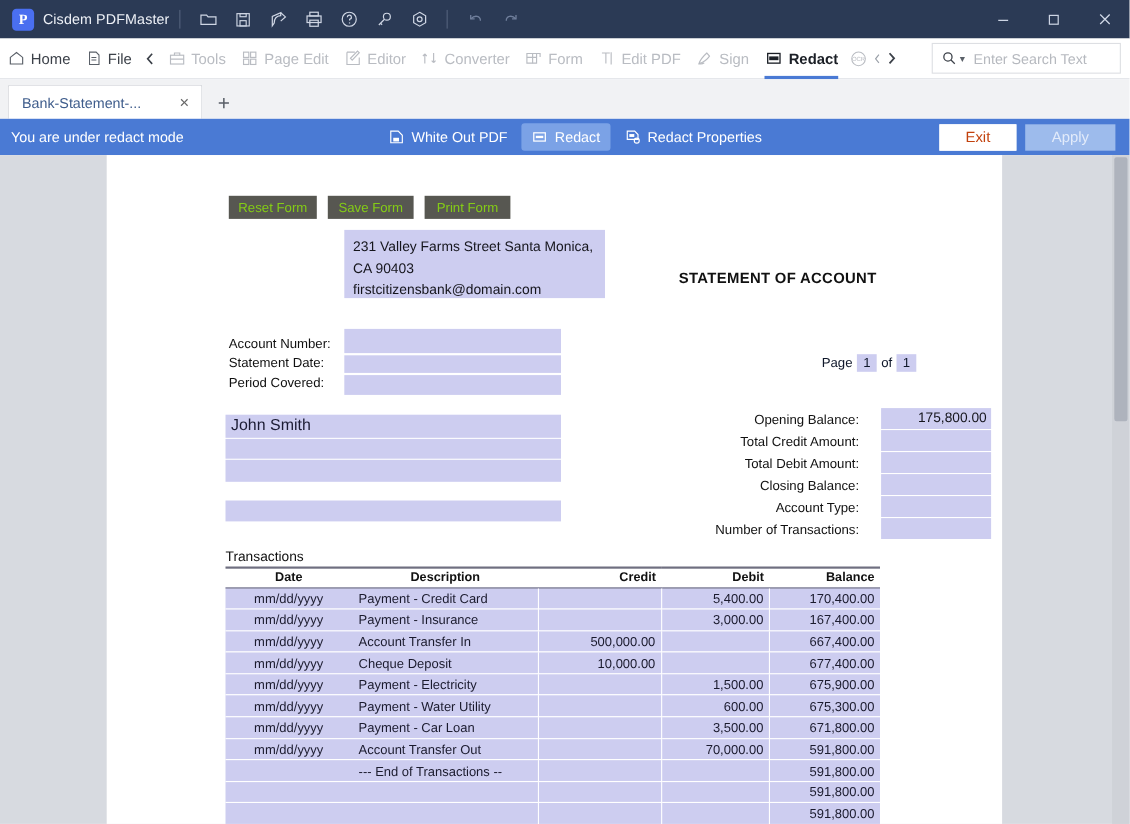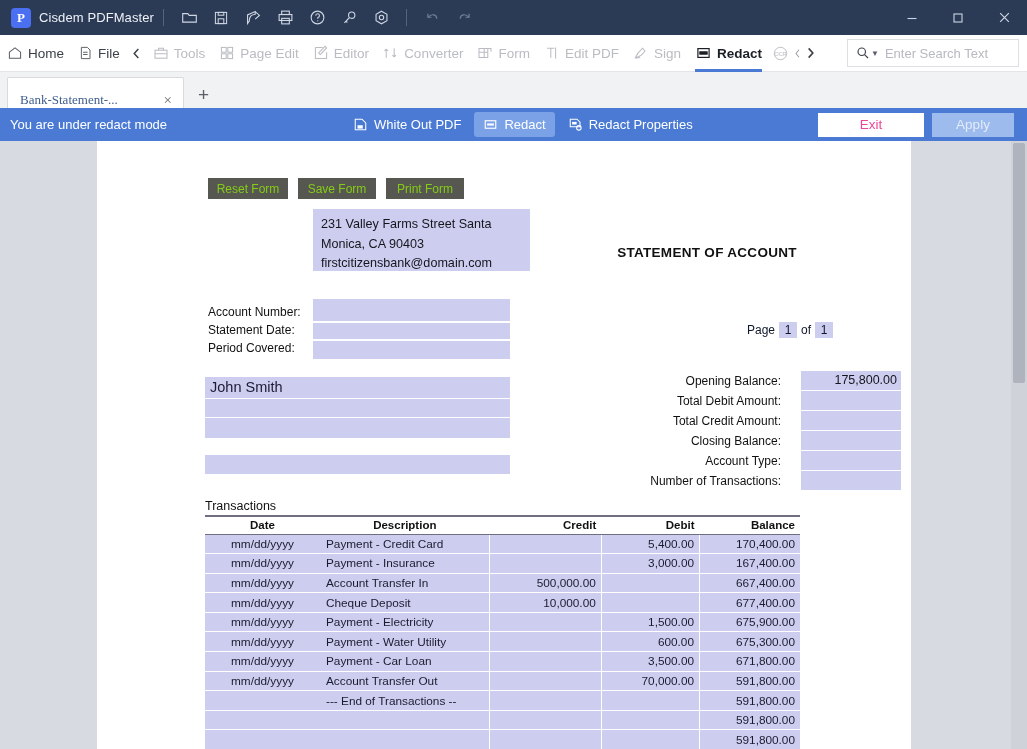--- a/index.html
+++ b/index.html
@@ -65,44 +65,43 @@
   }
   #search-input::placeholder { color: #b6b9bf; }
 
   
   #tabstrip {
     height: 36px; background: #f1f2f4; display: flex; align-items: flex-end;
     padding-left: 7px; position: relative;
   }
   #doc-tab {
     width: 177px; height: 31px; background: #fff; border: 1px solid #d8dade;
-    border-bottom: none; display: flex; align-items: flex-end; padding: 0 8px 0 12px;
+    border-bottom: none; display: flex; align-items: center; padding: 0 8px 0 12px;
     border-radius: 2px 2px 0 0;
-    font-family: Liberation Serif, serif;
   }
   #doc-tab-label { font-size: 13px; color: #3f5d8c; flex: 1; overflow: hidden; white-space: nowrap;}
   #tab-close { color: #666; font-size: 15px; padding: 0 3px; line-height: 1; }
   #tab-add { font-size: 19px; color: #5a6068; margin-left: 14px; margin-bottom: 4px; line-height: 1; }
 
   
   #redactbar {
     height: 33px; background: #4a7ad4; display: flex; align-items: center;
     color: #fff; position: relative; padding-left: 10px;
   }
   #redact-msg { font-size: 13px; color: #ffffff; }
   #redact-tools { position: absolute; left: 344px; display: flex; align-items: center; height: 33px;}
   .rd-btn {
     display: flex; align-items: center; height: 25px; padding: 0 9px;
     font-size: 13px; color: #fff; border-radius: 3px; margin-right: 4px;
   }
   .rd-btn.on { background: #7ba2e6; }
   .rd-btn .rd-ico { margin-right: 6px; display: flex; }
   #redact-actions { position: absolute; right: 13px; display: flex; align-items: center; }
   #exit-btn {
-    width: 106px; height: 24px; background: #fff; color: #ec4899; font-size: 13.5px;
+    width: 70px; height: 24px; background: #fff; color: #c2410c; font-size: 13.5px;
     display: flex; align-items: center; justify-content: center; margin-right: 8px;
     border: 1px solid #ffffff;
   }
   #apply-btn {
     width: 82px; height: 24px; background: #9dbbec; color: #e2ebfa; font-size: 13.5px;
     display: flex; align-items: center; justify-content: center;
   }
 
   
   #viewer {
@@ -136,21 +135,21 @@
     font-family: "Liberation Serif", serif; color: #1a1a1a; font-weight: bold;
     line-height: 0.96; letter-spacing: -0.2px; margin-top: 1px;
   }
   #logo-text div:nth-child(1) { font-size: 15px; }
   #logo-text div:nth-child(2) { font-size: 15px; }
   #logo-text div:nth-child(3) { font-size: 15px; }
 
   .field { background: #cdcdf0; }
 
   #addr-field {
-    position: absolute; left: 216px; top: 68px; width: 217px; height: 62px;
+    position: absolute; left: 216px; top: 68px; width: 237px; height: 62px;
     padding: 6px 8px 0 8px; font-size: 12.6px; color: #15151c; line-height: 1.55;
   }
 
   #acct-labels { position: absolute; left: 111px; top: 163px; font-size: 12px; color: #111; line-height: 1.48; }
   #acct-f1 { position: absolute; left: 216px; top: 158px; width: 197px; height: 22px; }
   #acct-f2 { position: absolute; left: 216px; top: 182px; width: 197px; height: 16px; }
   #acct-f3 { position: absolute; left: 216px; top: 200px; width: 197px; height: 18px; }
 
   #name-f1 {
     position: absolute; left: 108px; top: 236px; width: 305px; height: 21px;
@@ -499,25 +498,25 @@
       <span>of</span>
       <span class="page-num">1</span>
     </div>
 
     <div id="summary">
       <div class="sum-row">
         <div class="sum-label">Opening Balance:</div>
         <div class="sum-val">175,800.00</div>
       </div>
       <div class="sum-row">
-        <div class="sum-label">Total Debit Amount:</div>
+        <div class="sum-label">Total Credit Amount:</div>
         <div class="sum-val"></div>
       </div>
       <div class="sum-row">
-        <div class="sum-label">Total Credit Amount:</div>
+        <div class="sum-label">Total Debit Amount:</div>
         <div class="sum-val"></div>
       </div>
       <div class="sum-row">
         <div class="sum-label">Closing Balance:</div>
         <div class="sum-val"></div>
       </div>
       <div class="sum-row">
         <div class="sum-label">Account Type:</div>
         <div class="sum-val"></div>
       </div>

